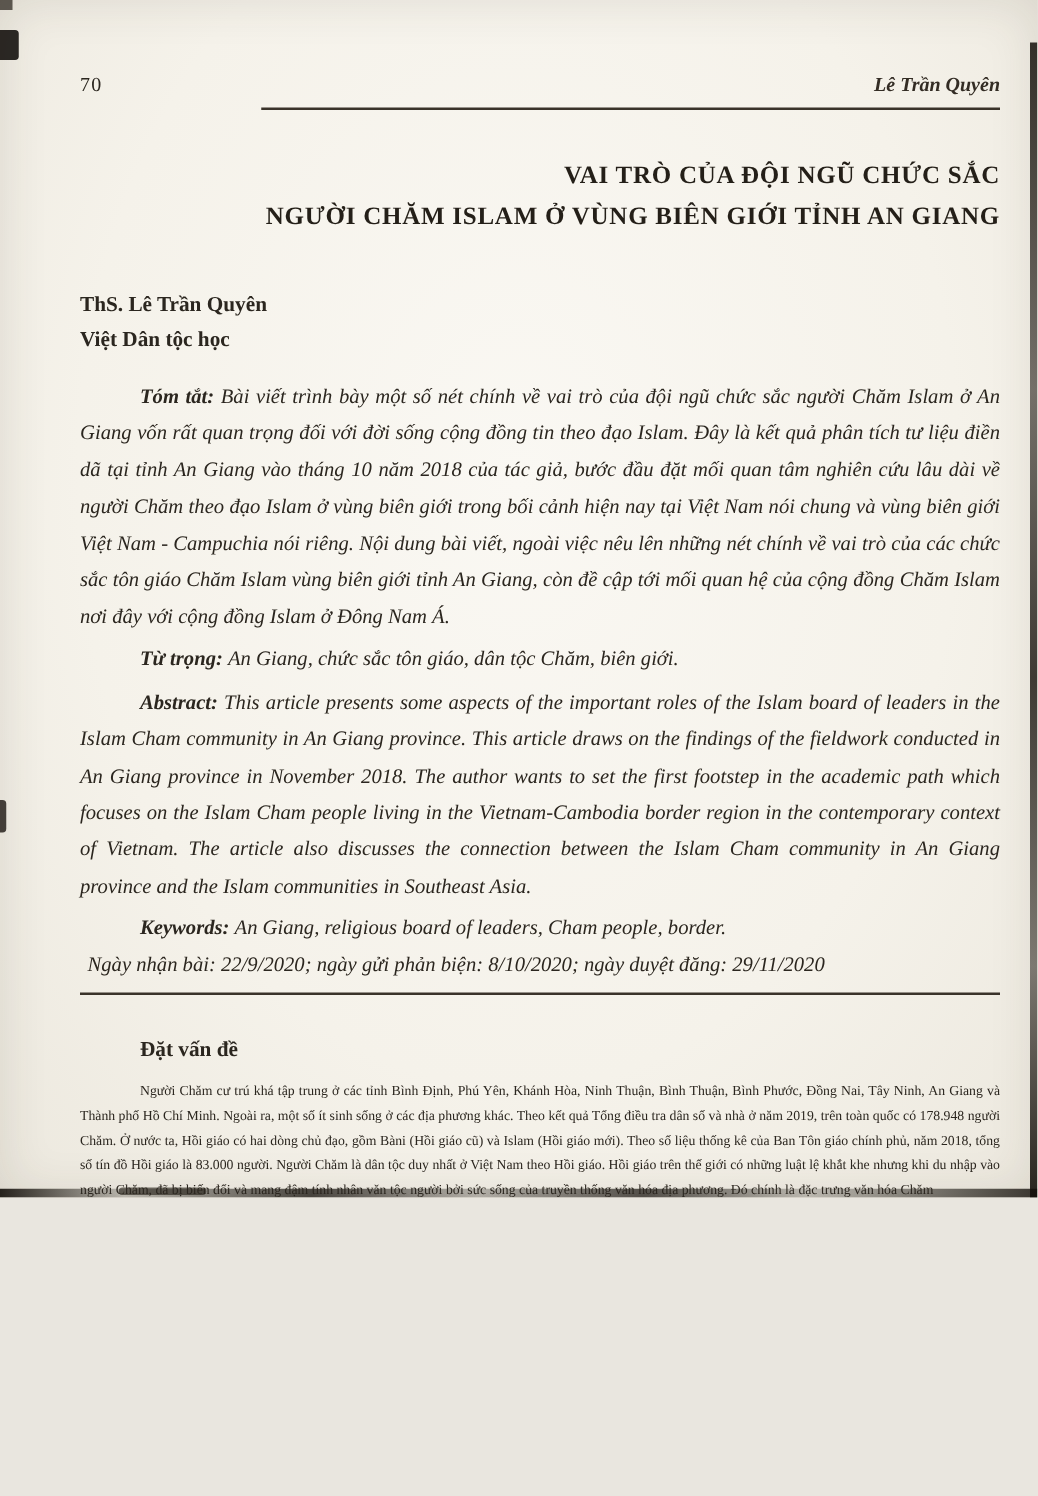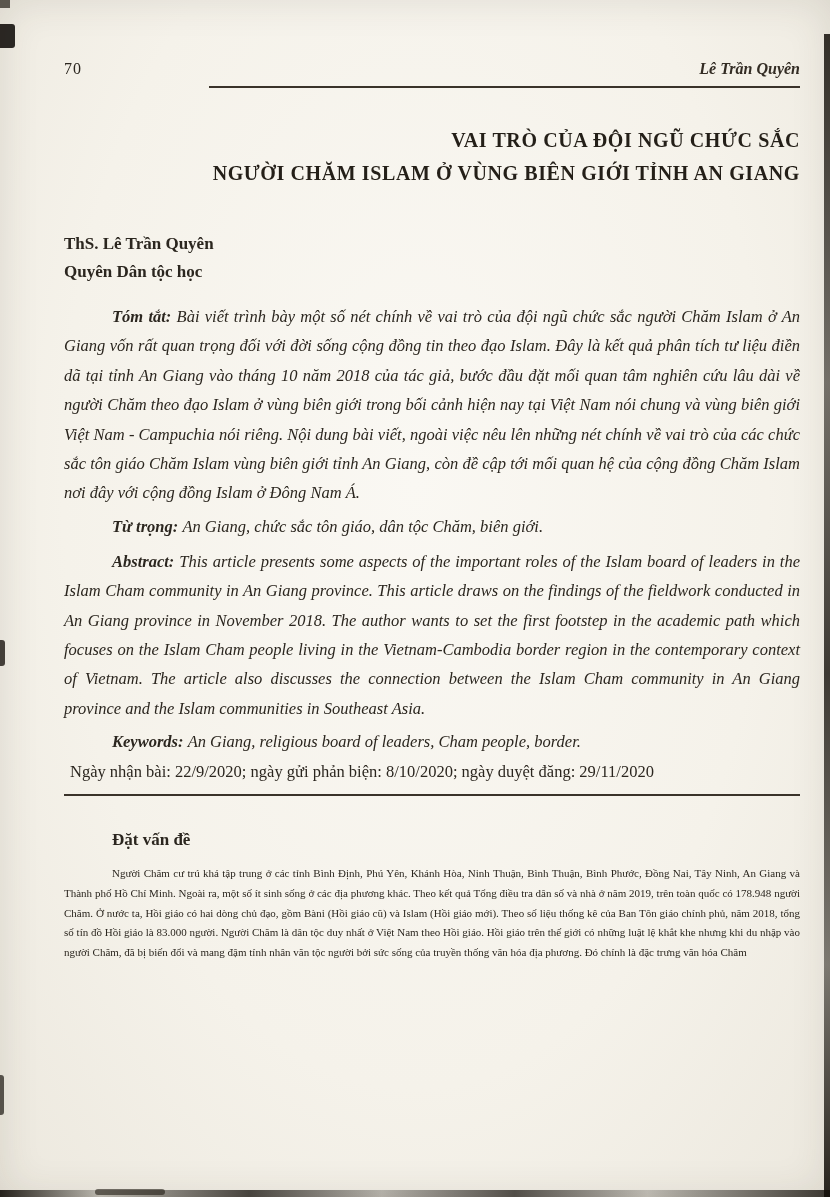--- a/index.html
+++ b/index.html
@@ -3,21 +3,21 @@
 <meta charset="utf-8">
 <style>
   html, body { margin: 0; padding: 0; }
   body {
     width: 830px; height: 1197px;
     background: #e9e6df;
     font-family: "Liberation Serif", "DejaVu Serif", serif;
   }
   .page {
     position: relative;
-    width: 830px; height: 1197px;
+    width: 830px; height: 958px;
     background:
       radial-gradient(ellipse at 50% 40%, #faf8f3 0%, #f5f2ea 60%, #ece8de 100%);
     color: #2b261f;
     overflow: hidden;
     box-shadow: inset 0 0 40px rgba(60,50,30,0.12);
   }
   .content {
     position: absolute;
     left: 64px; right: 30px; top: 60px;
   }
@@ -62,20 +62,21 @@
   }
   .indent { text-indent: 48px; }
   .it { font-style: italic; }
   .label { font-weight: bold; font-style: italic; }
   .abstract-vi { margin-top: 16px; }
   .keywords-vi { margin-top: 4px; }
   .abstract-en { margin-top: 6px; }
   .keywords-en { margin-top: 4px; }
   .dates-line {
     margin-top: 6px;
+    font-style: italic;
     font-size: 16.5px;
     text-indent: 6px;
   }
   .dates-rule {
     margin-top: 10px;
     border-bottom: 2px solid #3a332a;
     height: 2px;
   }
   .section-heading {
     margin-top: 34px;
@@ -123,21 +124,21 @@
     </div>
     <div class="header-rule"></div>
 
     <h1 class="title">
       <span>VAI TRÒ CỦA ĐỘI NGŨ CHỨC SẮC</span>
       <span>NGƯỜI CHĂM ISLAM Ở VÙNG BIÊN GIỚI TỈNH AN GIANG</span>
     </h1>
 
     <div class="author-block">
       <div>ThS. Lê Trần Quyên</div>
-      <div>Quyên Dân tộc học</div>
+      <div>Việt Dân tộc học</div>
     </div>
 
     <p class="para indent abstract-vi"><span class="label">Tóm tắt:</span> <span class="it">Bài viết trình bày một số nét chính về vai trò của đội ngũ chức sắc người Chăm Islam ở An Giang vốn rất quan trọng đối với đời sống cộng đồng tin theo đạo Islam. Đây là kết quả phân tích tư liệu điền dã tại tỉnh An Giang vào tháng 10 năm 2018 của tác giả, bước đầu đặt mối quan tâm nghiên cứu lâu dài về người Chăm theo đạo Islam ở vùng biên giới trong bối cảnh hiện nay tại Việt Nam nói chung và vùng biên giới Việt Nam - Campuchia nói riêng. Nội dung bài viết, ngoài việc nêu lên những nét chính về vai trò của các chức sắc tôn giáo Chăm Islam vùng biên giới tỉnh An Giang, còn đề cập tới mối quan hệ của cộng đồng Chăm Islam nơi đây với cộng đồng Islam ở Đông Nam Á.</span></p>
 
     <p class="para indent keywords-vi"><span class="label">Từ trọng:</span> <span class="it">An Giang, chức sắc tôn giáo, dân tộc Chăm, biên giới.</span></p>
 
     <p class="para indent abstract-en"><span class="label">Abstract:</span> <span class="it">This article presents some aspects of the important roles of the Islam board of leaders in the Islam Cham community in An Giang province. This article draws on the findings of the fieldwork conducted in An Giang province in November 2018. The author wants to set the first footstep in the academic path which focuses on the Islam Cham people living in the Vietnam-Cambodia border region in the contemporary context of Vietnam. The article also discusses the connection between the Islam Cham community in An Giang province and the Islam communities in Southeast Asia.</span></p>
 
     <p class="para indent keywords-en"><span class="label">Keywords:</span> <span class="it">An Giang, religious board of leaders, Cham people, border.</span></p>
 

